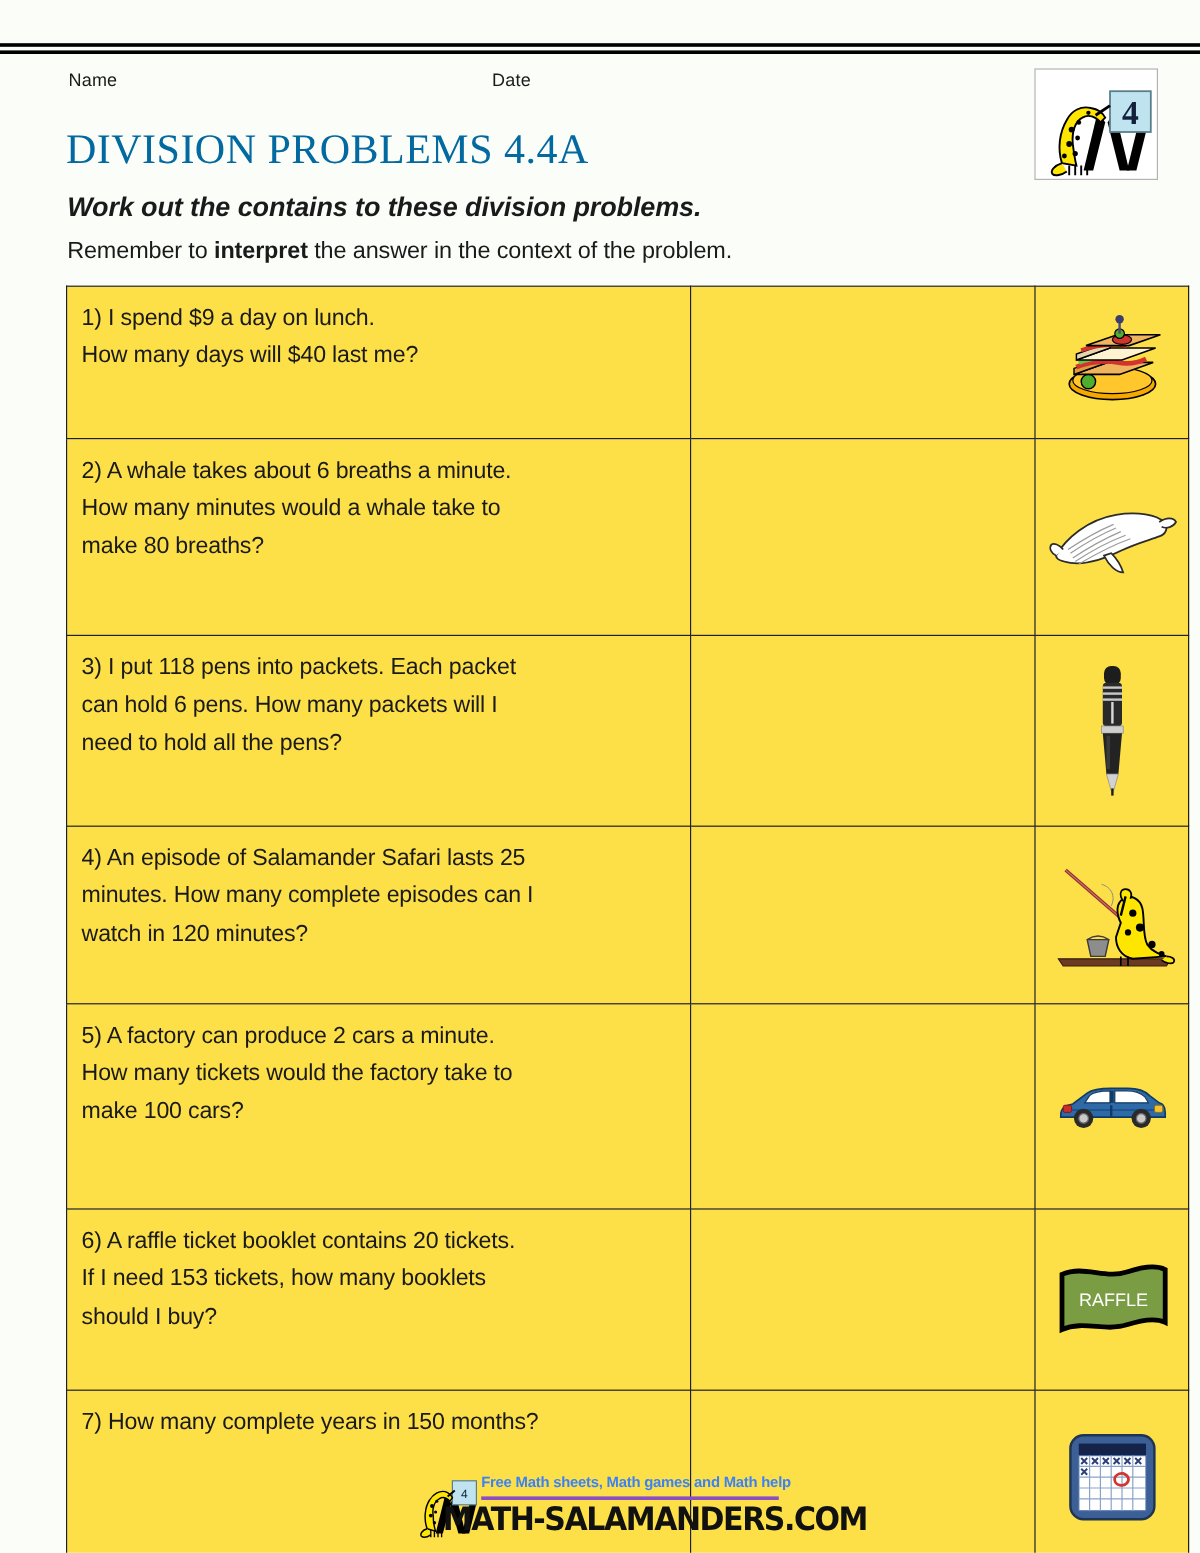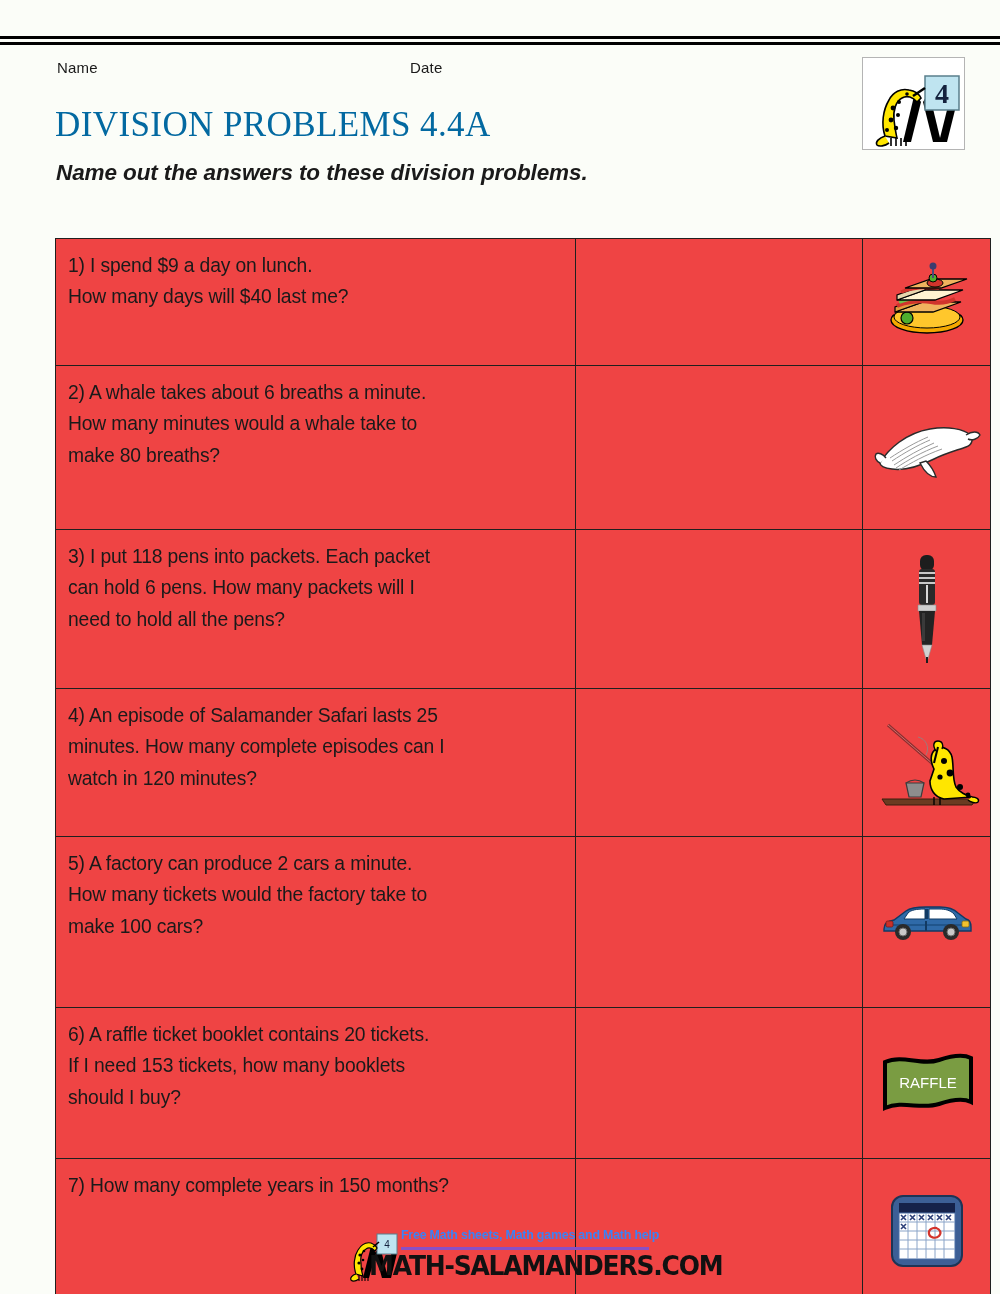--- a/index.html
+++ b/index.html
@@ -96,21 +96,21 @@
     top: 238px;
     width: 912px;
     border-collapse: collapse;
     table-layout: fixed;
     background: #fcfefa;
   }
   .qtable td {
     border: 1px solid #20201f;
     vertical-align: top;
     padding: 0;
-    background: #ef4444;
+    background: #fde047;
   }
   td.qcell {
     width: 499px;
     padding: 11px 8px 4px 12px;
     font-size: 19.3px;
     line-height: 1.62;
     letter-spacing: -.15px;
   }
   td.acell { width: 286px; }
   td.icell {
@@ -210,21 +210,22 @@
       <circle cx="35" cy="57" r="2" fill="#000"></circle>
       <circle cx="33" cy="70" r="2.2" fill="#000"></circle>
       <circle cx="44" cy="36" r="1.8" fill="#000"></circle>
       <circle cx="24" cy="72" r="2" fill="#000"></circle>
 
       <path d="M28 80 L28 88 M33 80 L33 88 M38 80 L38 88 M43 80 L43 88" stroke="#000" stroke-width="1.6"></path>
     </svg>
   </div>
 
   <div class="title">DIVISION PROBLEMS 4.4A</div>
-  <div class="subtitle">Name out the answers to these division problems.</div>
+  <div class="subtitle">Work out the contains to these division problems.</div>
+  <div class="reminder"><span>Remember to </span><b>interpret</b><span> the answer in the context of the problem.</span></div>
 
   <table class="qtable">
     <tbody>
 
       <tr>
         <td class="qcell" style="height:111px">
           <div>1) I spend $9 a day on lunch.</div>
           <div>How many days will $40 last me?</div>
         </td>
         <td class="acell"><span></span></td>

